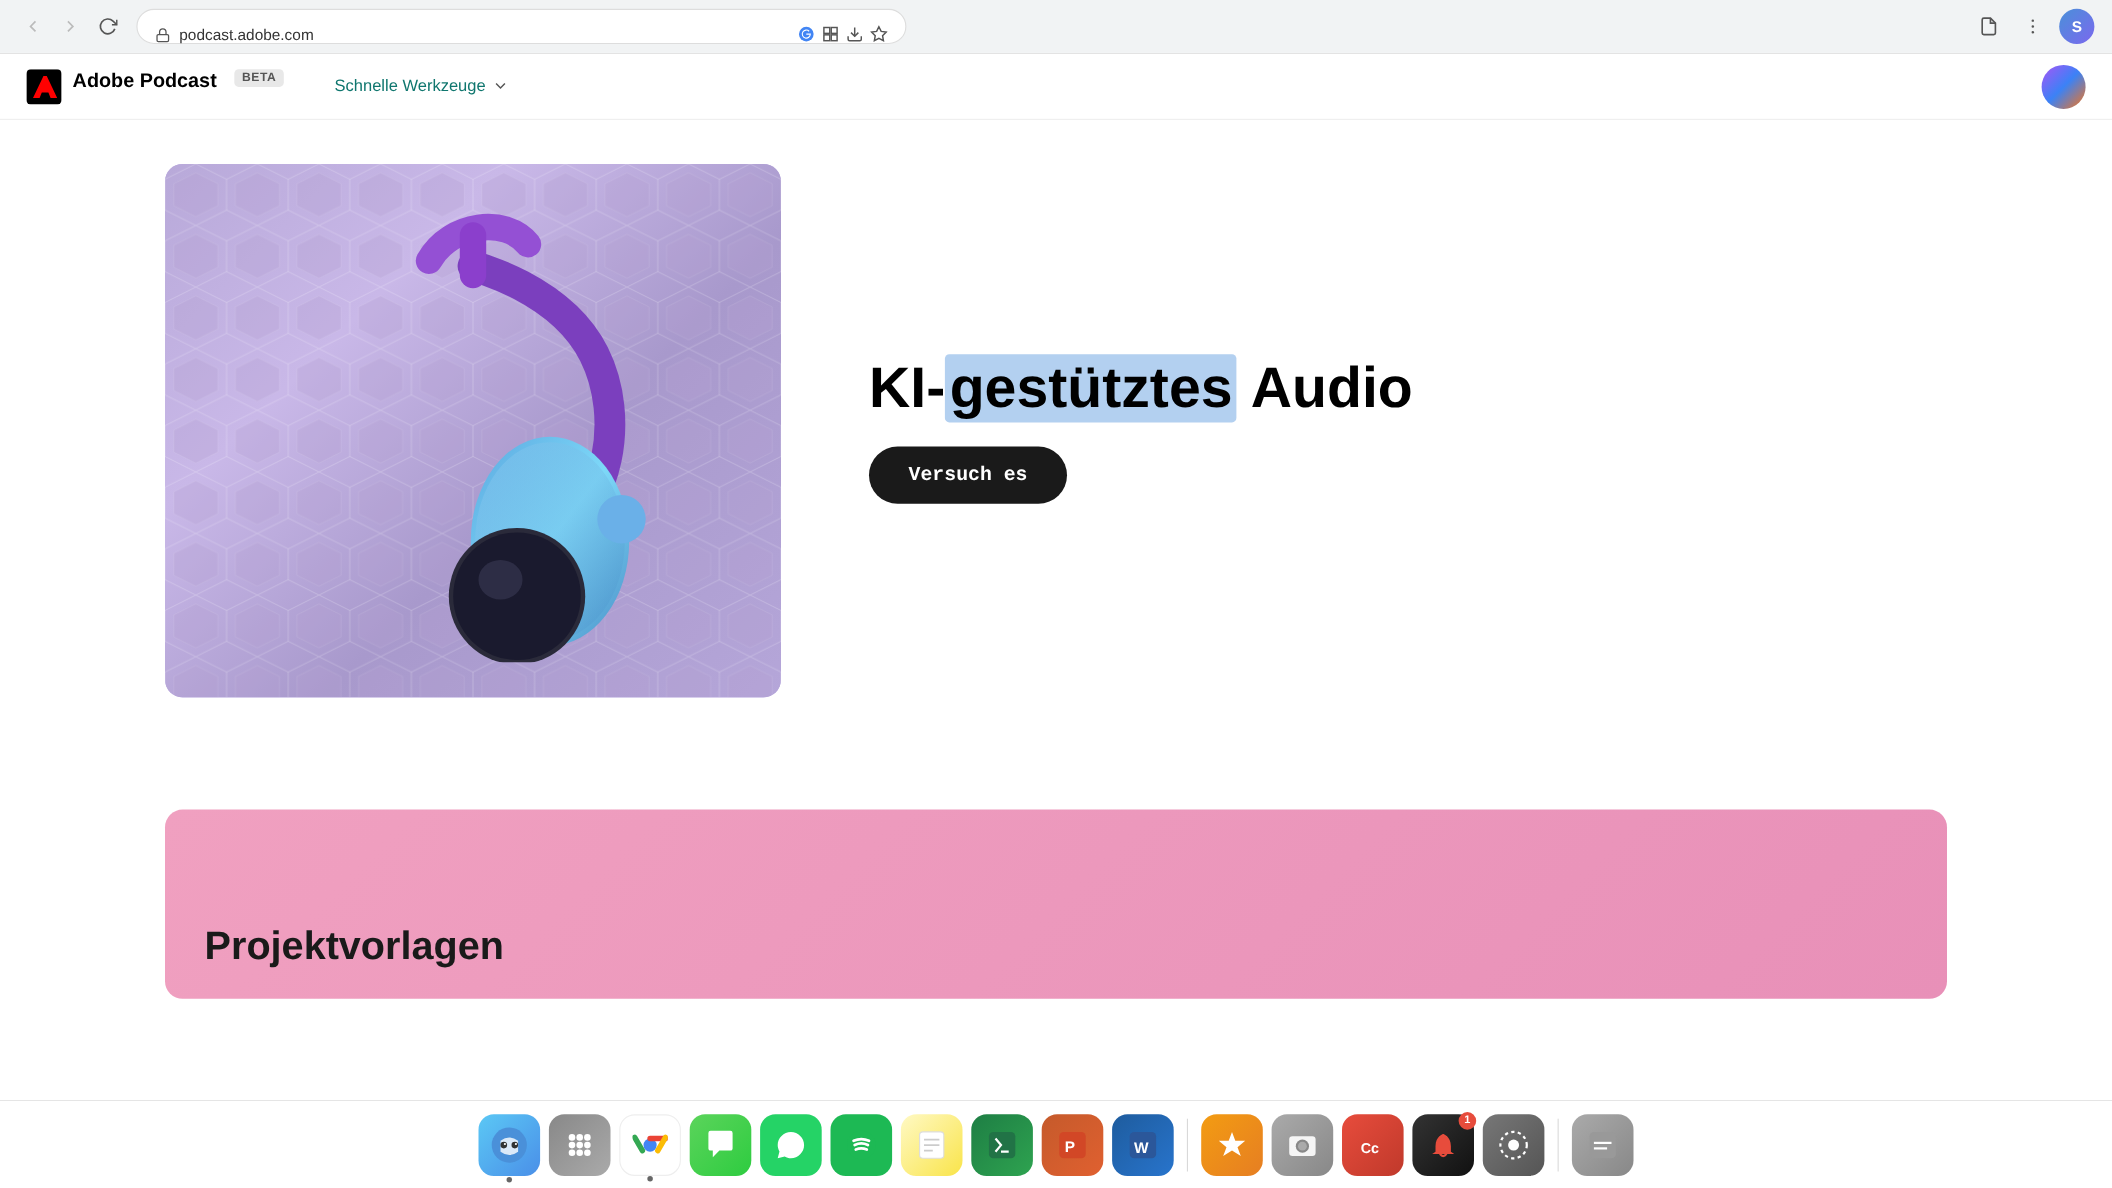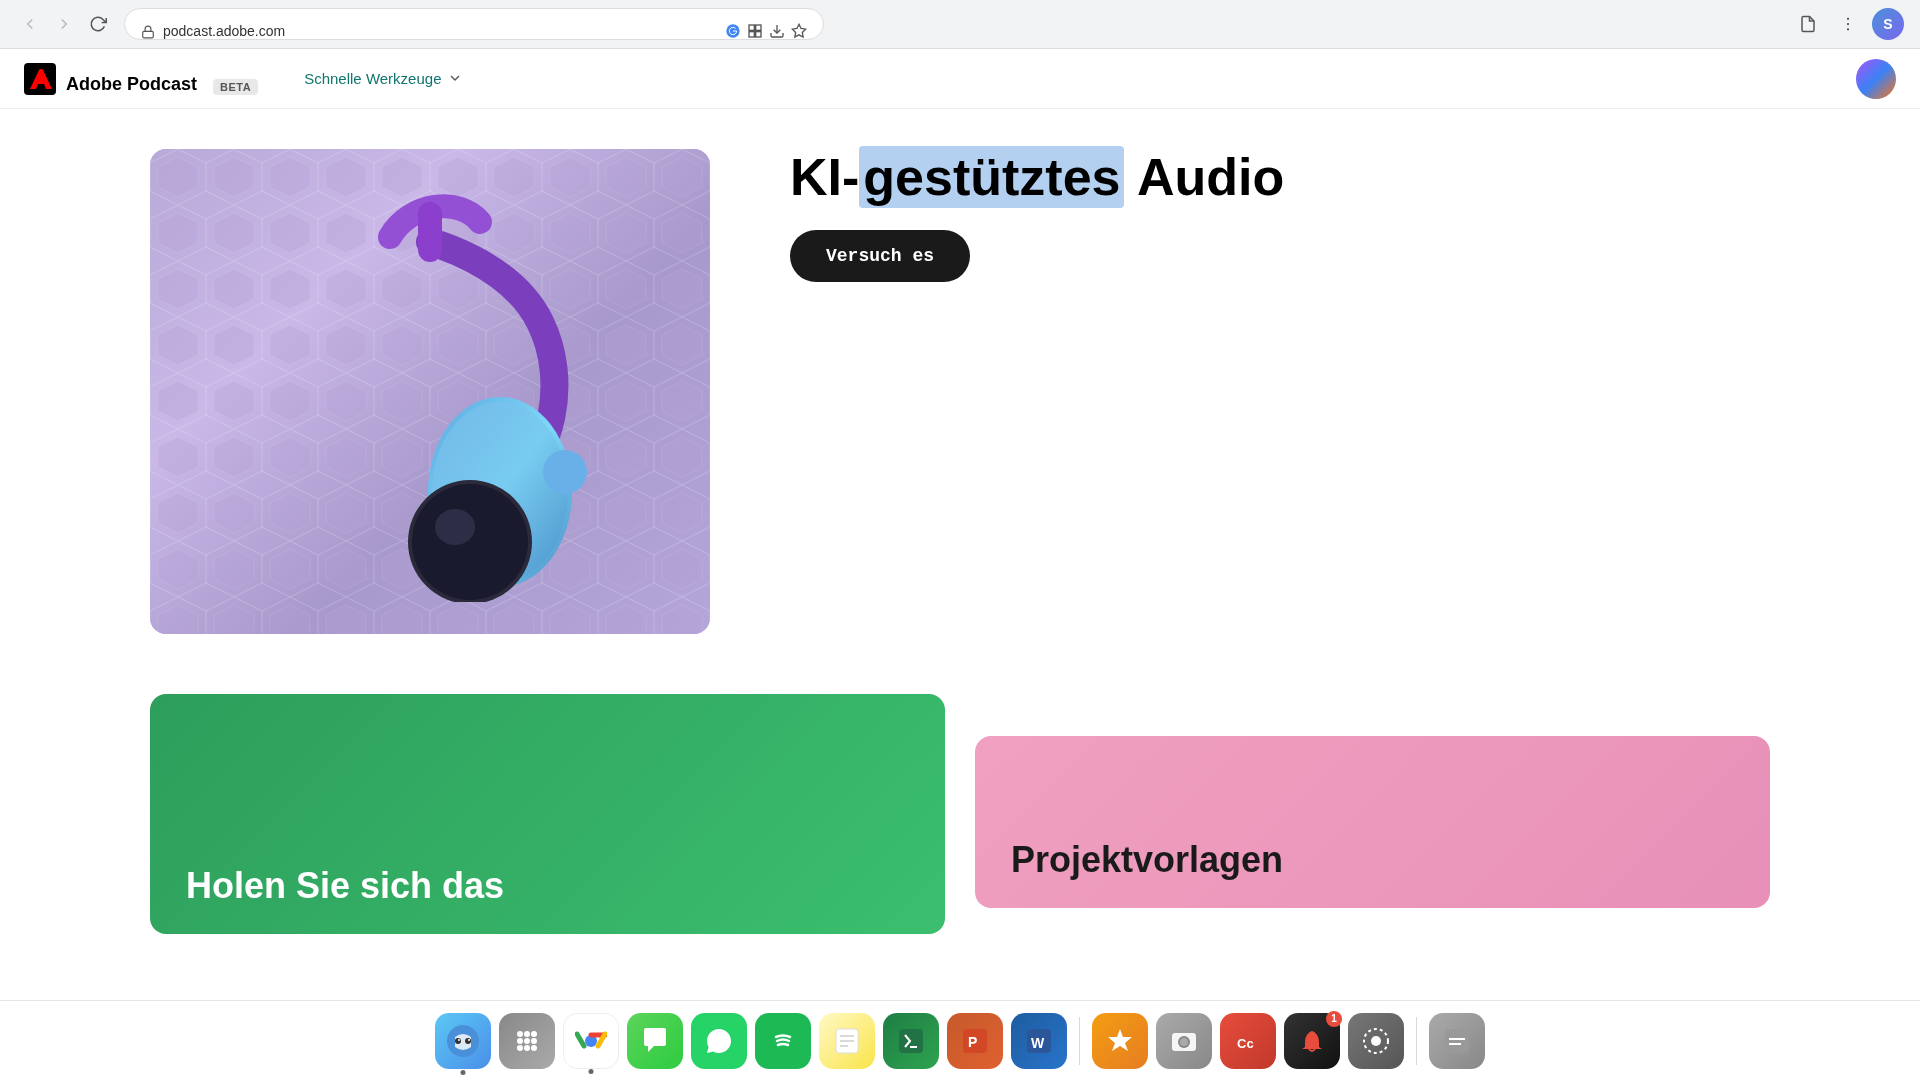--- a/index.html
+++ b/index.html
@@ -105,21 +105,21 @@
       align-items: center;
       height: 60px;
       padding: 0 24px;
       border-bottom: 1px solid #eee;
       background: #fff;
       position: relative;
     }
 
     .adobe-logo {
       display: flex;
-      align-items: flex-end;
+      align-items: flex-start;
       gap: 10px;
       text-decoration: none;
       color: #000;
     }
 
     .beta-badge {
       background: #e8e8e8;
       color: #555;
       font-size: 11px;
       font-weight: 600;
@@ -169,20 +169,21 @@
       background: #fff;
       padding: 40px 150px;
       display: flex;
       flex-direction: column;
       gap: 60px;
     }
 
     
     .hero-section {
       display: flex;
+      align-items: center;
       gap: 80px;
     }
 
     .hero-image-container {
       width: 560px;
       height: 485px;
       border-radius: 16px;
       overflow: hidden;
       flex-shrink: 0;
       position: relative;
@@ -479,23 +480,20 @@
 
     <div class="hero-text">
       <h1 class="hero-title">
         <span>KI-</span><span class="highlight-word">gestütztes</span><span> Audio</span>
       </h1>
       <button class="try-button">Versuch es</button>
     </div>
   </div>
 
   <div class="bottom-cards">
-    <div class="card-green">
-      <h2 class="card-title">Holen Sie sich das</h2>
-    </div>
     <div class="card-pink">
       <h2 class="card-title">Projektvorlagen</h2>
     </div>
   </div>
 </div>
 
 <div class="taskbar">
 
   <div class="dock-item" style="background: linear-gradient(135deg, #5bc8f5 0%, #4a8fe8 100%);">
     <svg width="36" height="36" viewBox="0 0 36 36">

